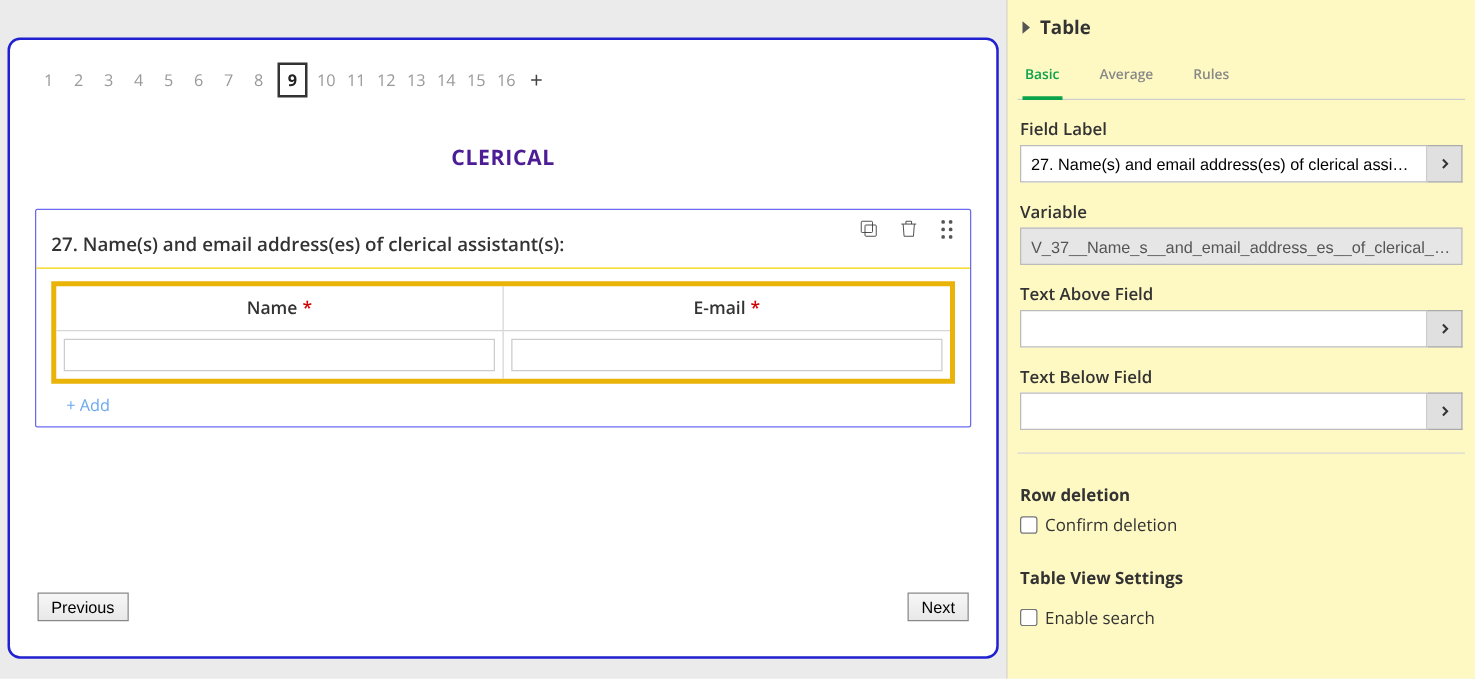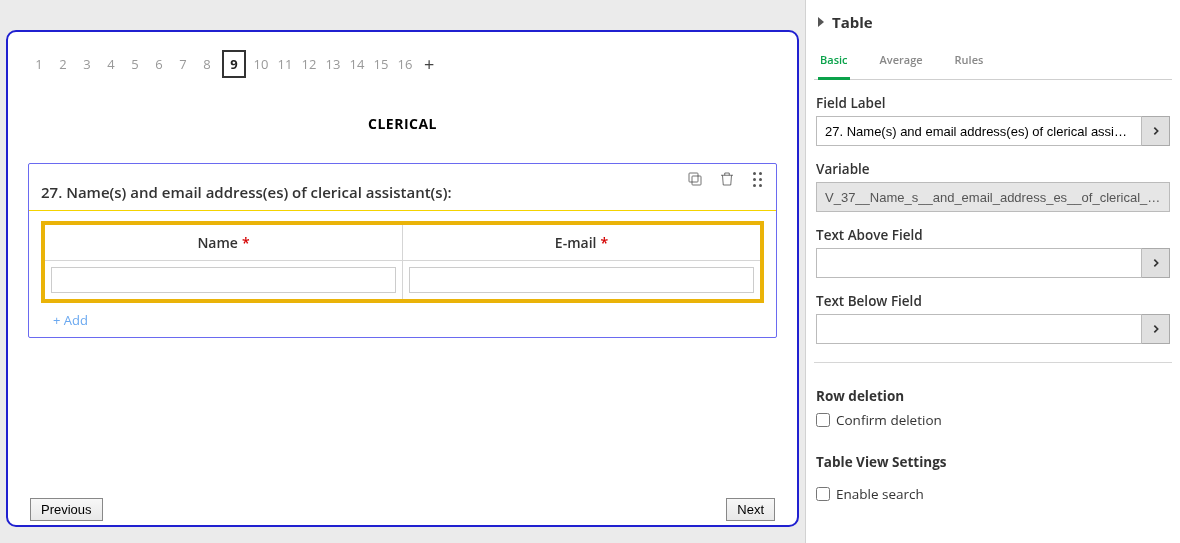--- a/index.html
+++ b/index.html
@@ -53,24 +53,24 @@
   }
   .add-page {
     font-size: 18px;
     color: #444;
     cursor: pointer;
     padding: 0 4px;
   }
   .section-title {
     text-align: center;
     font-weight: 700;
-    font-size: 14px;
+    font-size: 17px;
     letter-spacing: 0.5px;
     margin: 24px 0 30px 0;
-    color: #000000;
+    color: #4c1d95;
   }
   .form-body {
     padding: 0 20px;
   }
   .field-block {
     position: relative;
   }
   .selected-field {
     border: 1px solid #6a6af0;
     border-radius: 2px;
@@ -153,39 +153,39 @@
     margin-bottom: 6px;
   }
   .plain-input {
     width: 100%;
     height: 30px;
     border: 1px solid #ccc;
     padding: 2px 6px;
   }
   .nav-buttons {
     position: absolute;
-    bottom: 4px;
+    bottom: 28px;
     left: 22px;
     right: 22px;
     display: flex;
     justify-content: space-between;
   }
   .nav-btn {
     border: 1px solid #888;
     background: linear-gradient(#f7f7f7, #e8e8e8);
     padding: 3px 10px;
     font-size: 13px;
     cursor: pointer;
   }
 
   
   .side {
     flex: 1;
     border-left: 1px solid #d2d2d2;
-    background: #ffffff;
+    background: #fef9c3;
     padding: 10px 8px 0 8px;
     overflow: hidden;
   }
   .side-header {
     display: flex;
     align-items: center;
     gap: 8px;
     padding: 2px 2px 10px 4px;
     font-weight: 700;
     font-size: 15px;

